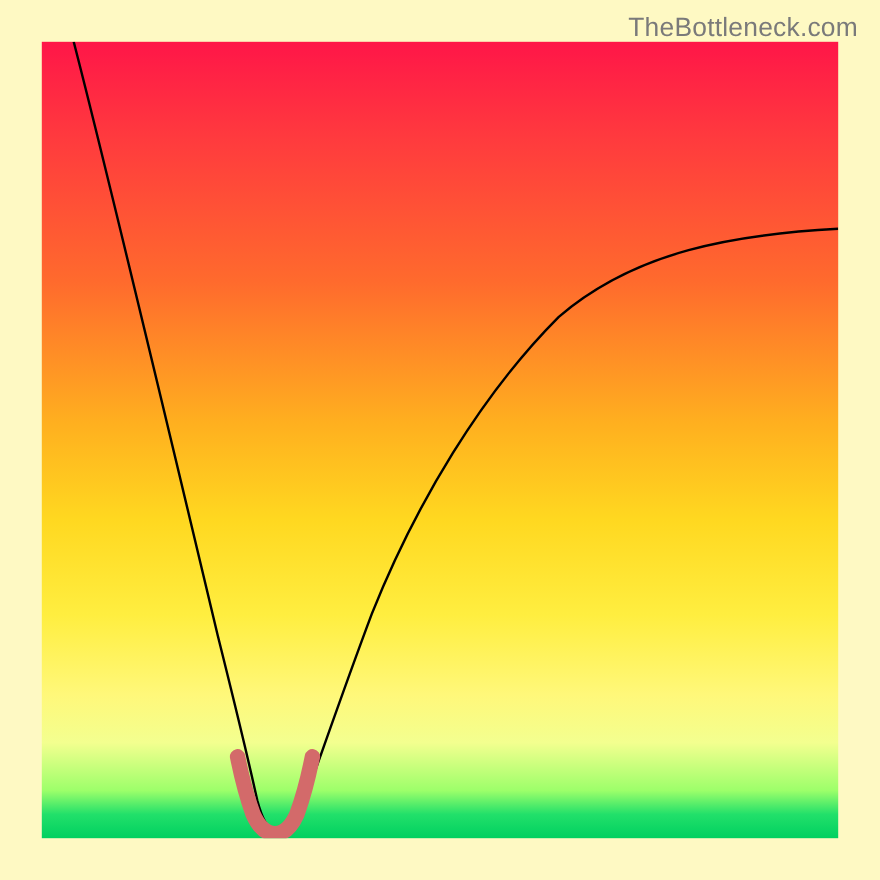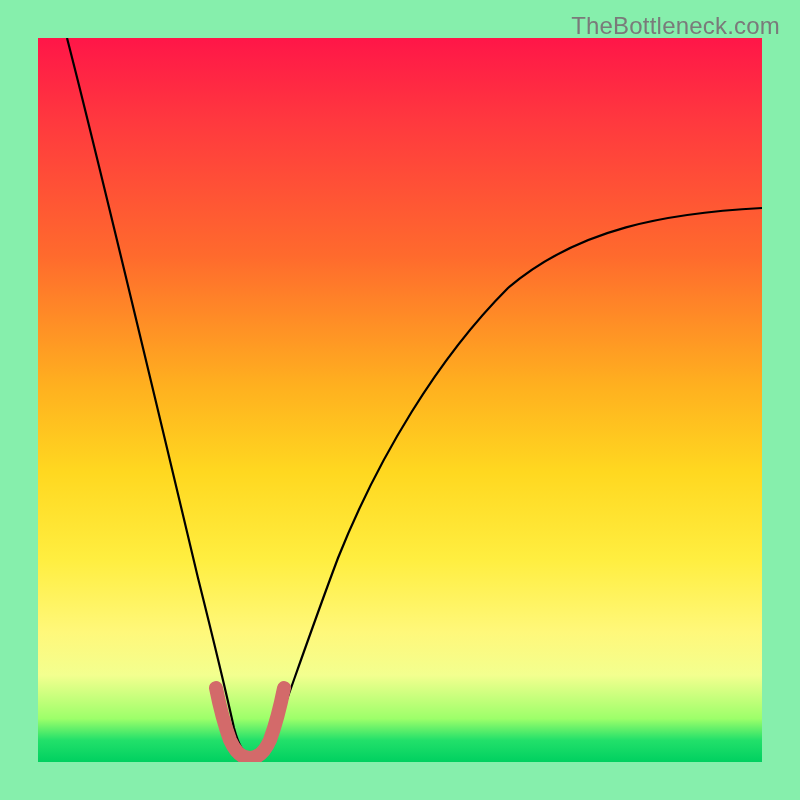--- a/index.html
+++ b/index.html
@@ -8,21 +8,21 @@
     width: 800px;
     height: 800px;
     background: #000;
     font-family: Arial, Helvetica, sans-serif;
     overflow: hidden;
   }
   .frame {
     position: absolute;
     left: 0; top: 0;
     width: 800px; height: 800px;
-    background: #86efac;
+    background: #fef9c3;
   }
   .plot-area {
     position: absolute;
     left: 38px;
     top: 38px;
     width: 724px;
     height: 724px;
     
     background: linear-gradient(
       to bottom,

